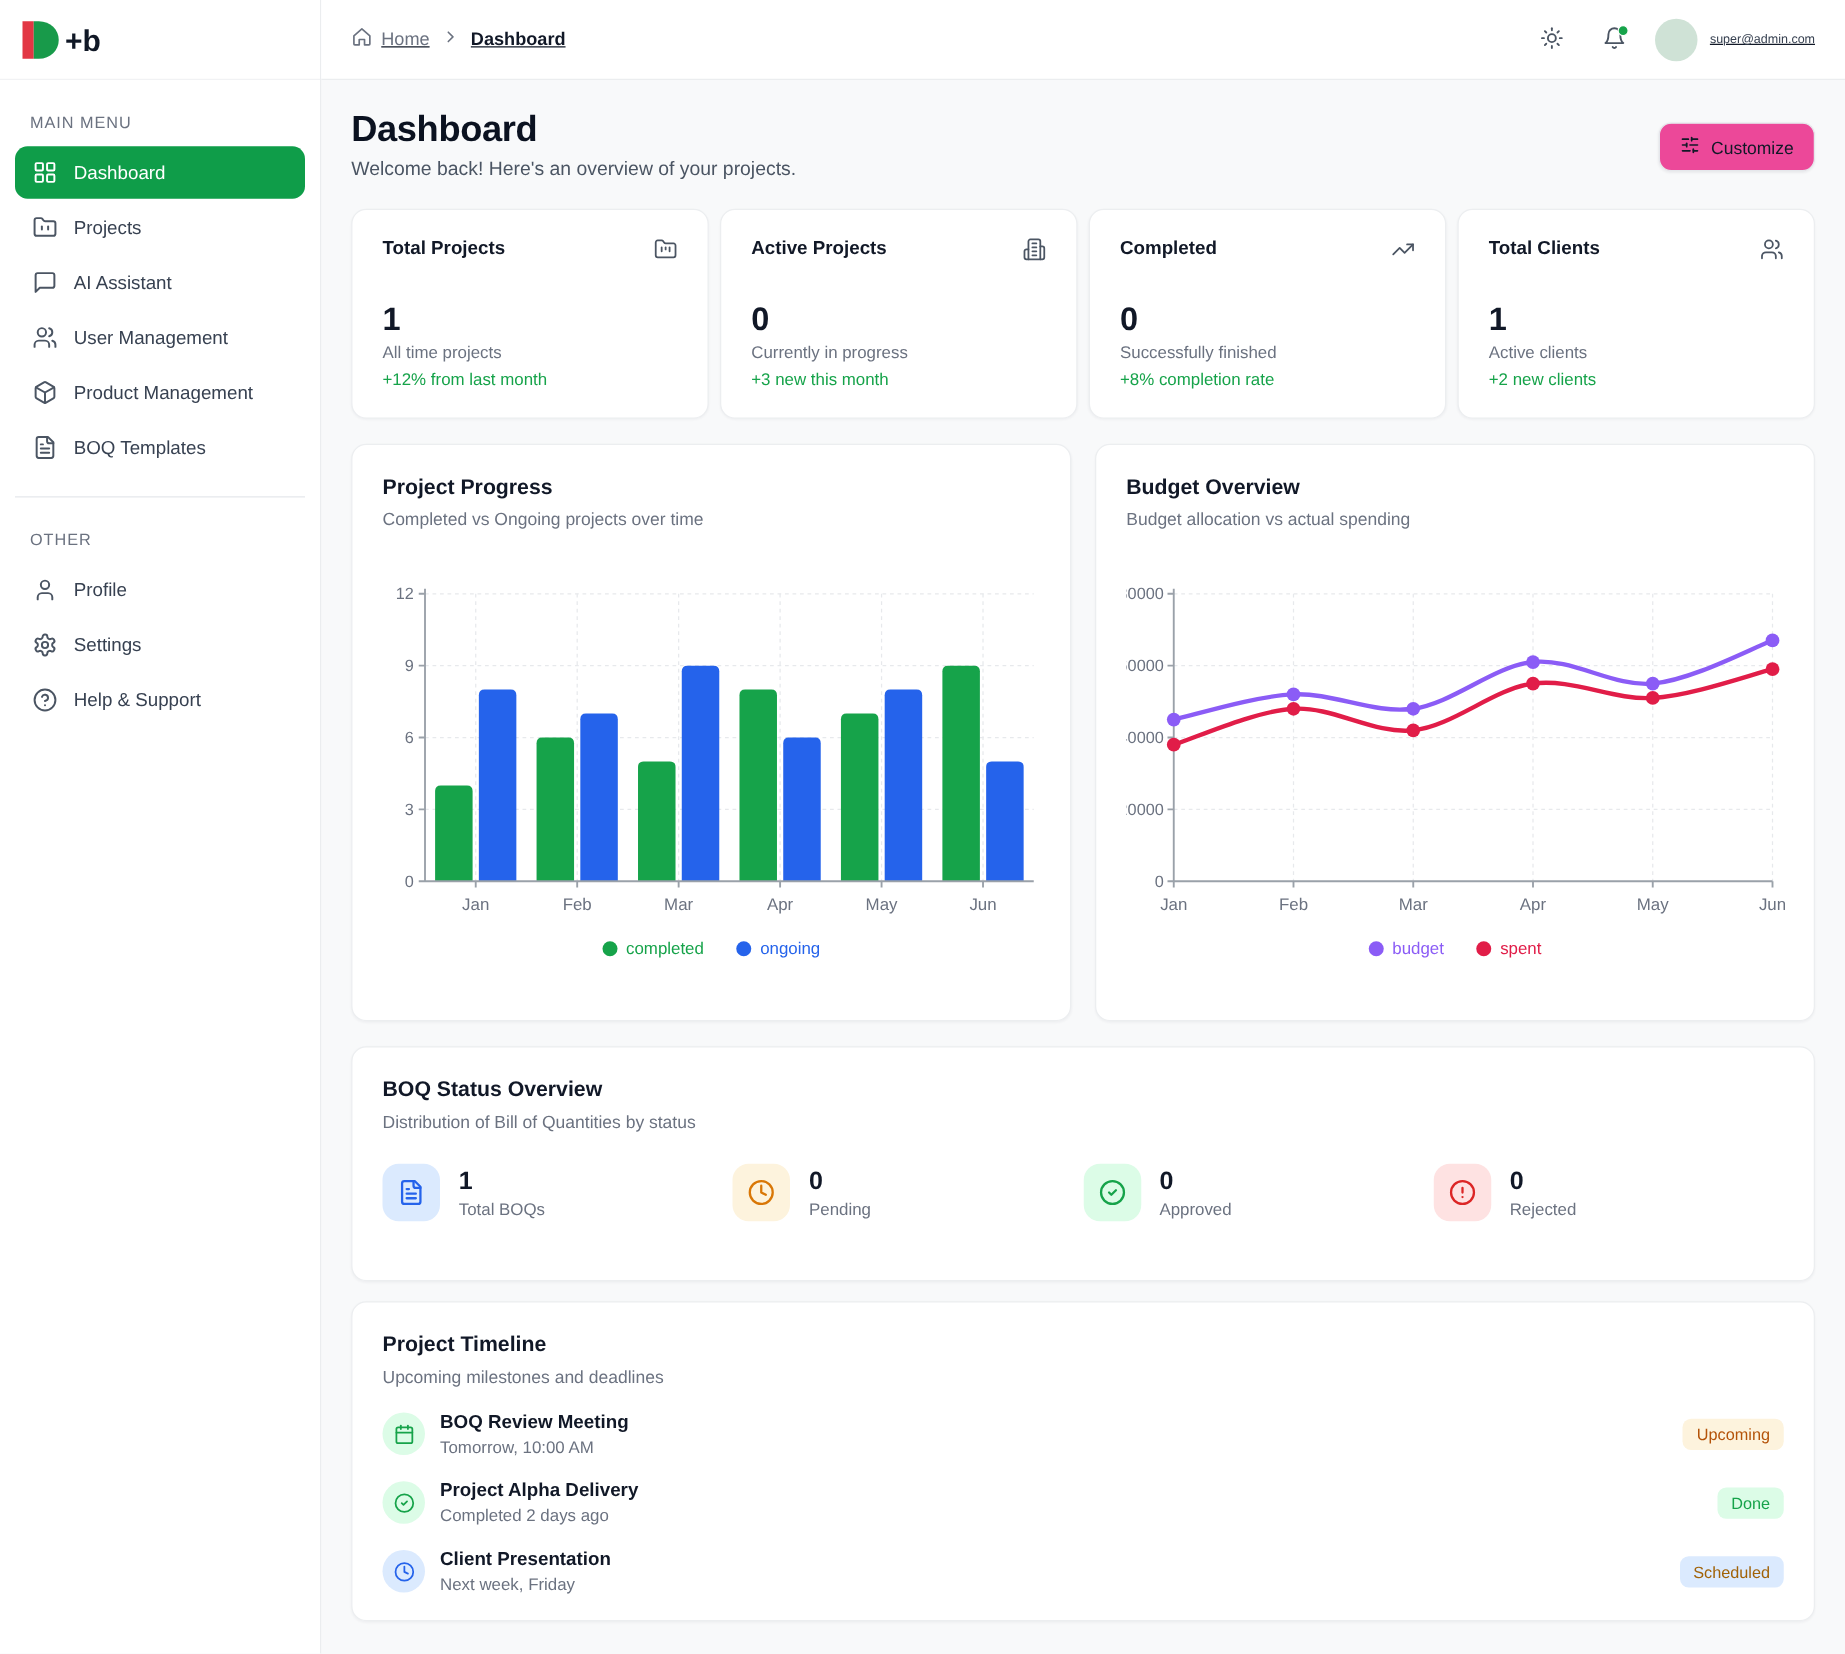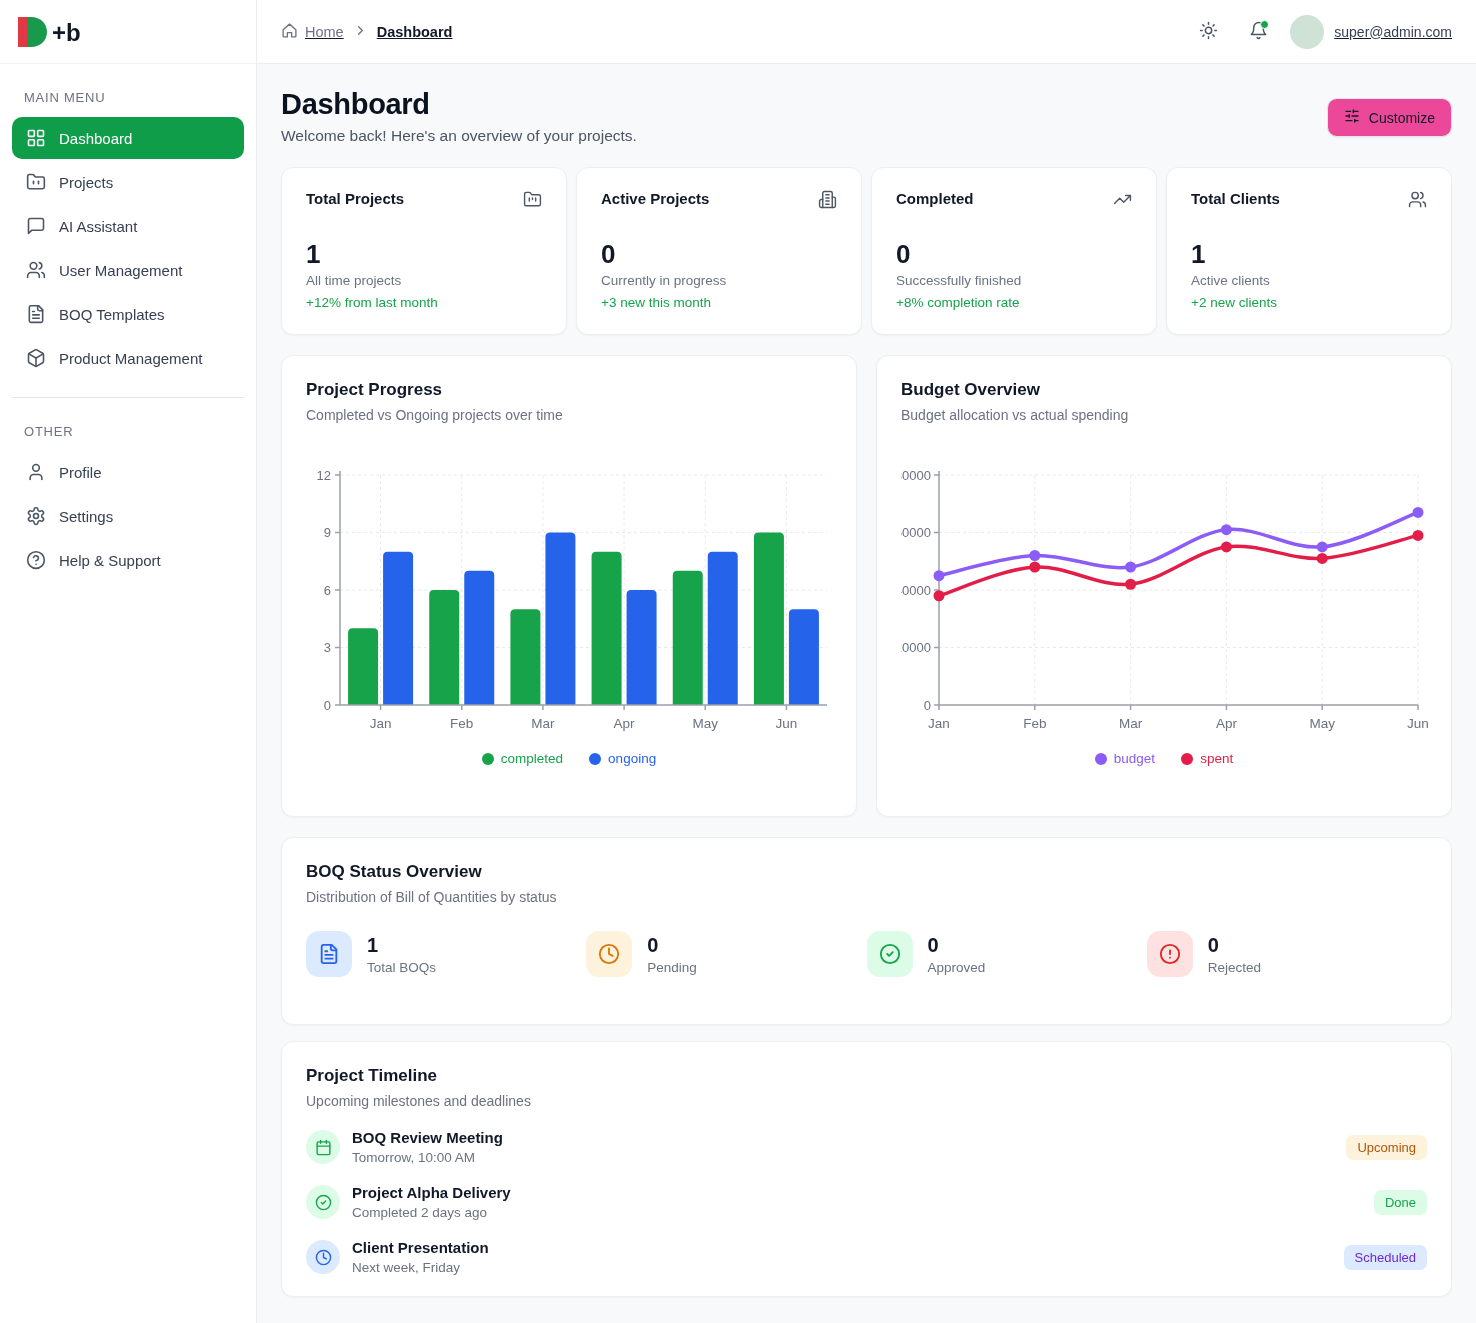--- a/index.html
+++ b/index.html
@@ -22,21 +22,21 @@
   .main { flex:1; display:flex; flex-direction:column; min-width:0; }
   .topbar { height:64px; flex-shrink:0; background:#fff; border-bottom:1px solid #ebedef; display:flex; align-items:center; justify-content:space-between; padding:0 24px;text-decoration:underline; }
   .crumbs { display:flex; align-items:center; gap:9px; font-size:14.5px; color:#6b7280; }
   .crumb-home { display:flex; align-items:center; gap:7px; cursor:pointer; }
   .crumb-current { color:#111827; font-weight:700; }
   .top-right { display:flex; align-items:center; gap:14px; }
   .icon-btn { width:36px; height:36px; display:flex; align-items:center; justify-content:center; background:none; border:none; color:#4b5563; position:relative; cursor:pointer; }
   .bell-dot { position:absolute; top:6px; right:7px; width:9px; height:9px; border-radius:50%; background:#16a34a; border:1.5px solid #fff; }
   .user-chip { display:flex; align-items:center; gap:10px; cursor:pointer; }
   .avatar { width:34px; height:34px; border-radius:50%; background:#cfe2d6; }
-  .user-email { font-size:14px; color:#374151; }
+  .user-email { font-size:10px; color:#374151; }
 
   
   .content { padding:24px; overflow:hidden; }
   .page-head { display:flex; justify-content:space-between; align-items:flex-start; margin-bottom:22px; }
   .page-title { font-size:29px; font-weight:800; letter-spacing:-.3px; color:#0b1220; }
   .page-sub { margin-top:6px; font-size:15.5px; color:#4b5563; }
   .btn-customize { display:flex; align-items:center; gap:9px; margin-top:10px; background:#ec4899; border:1px solid #e5e7eb; border-radius:10px; padding:9px 16px; font-size:14px; font-weight:500; color:#111827; box-shadow:0 1px 2px rgba(16,24,40,.06); cursor:pointer; font-family:inherit; }
 
   .card { background:#fff; border:1px solid #eceef0; border-radius:12px; box-shadow:0 1px 2px rgba(16,24,40,.04); }
 
@@ -128,38 +128,38 @@
               <circle cx="9" cy="7" r="4"></circle>
               <path d="M22 21v-2a4 4 0 0 0-3-3.87"></path>
               <path d="M16 3.13a4 4 0 0 1 0 7.75"></path>
             </svg>
         </span>
         <span>User Management</span>
       </div>
       <div class="side-item">
         <span class="icn">
           <svg width="20" height="20" viewBox="0 0 24 24" fill="none" stroke="currentColor" stroke-width="1.9" stroke-linecap="round" stroke-linejoin="round">
+              <path d="M21 8a2 2 0 0 0-1-1.73l-7-4a2 2 0 0 0-2 0l-7 4A2 2 0 0 0 3 8v8a2 2 0 0 0 1 1.73l7 4a2 2 0 0 0 2 0l7-4A2 2 0 0 0 21 16Z"></path>
+              <path d="m3.3 7 8.7 5 8.7-5"></path>
+              <path d="M12 22V12"></path>
+            </svg>
+        </span>
+        <span>Product Management</span>
+      </div>
+      <div class="side-item">
+        <span class="icn">
+          <svg width="20" height="20" viewBox="0 0 24 24" fill="none" stroke="currentColor" stroke-width="1.9" stroke-linecap="round" stroke-linejoin="round">
               <path d="M15 2H6a2 2 0 0 0-2 2v16a2 2 0 0 0 2 2h12a2 2 0 0 0 2-2V7Z"></path>
               <path d="M14 2v4a2 2 0 0 0 2 2h4"></path>
               <path d="M16 13H8"></path>
               <path d="M16 17H8"></path>
               <path d="M10 9H8"></path>
             </svg>
         </span>
         <span>BOQ Templates</span>
-      </div>
-      <div class="side-item">
-        <span class="icn">
-          <svg width="20" height="20" viewBox="0 0 24 24" fill="none" stroke="currentColor" stroke-width="1.9" stroke-linecap="round" stroke-linejoin="round">
-              <path d="M21 8a2 2 0 0 0-1-1.73l-7-4a2 2 0 0 0-2 0l-7 4A2 2 0 0 0 3 8v8a2 2 0 0 0 1 1.73l7 4a2 2 0 0 0 2 0l7-4A2 2 0 0 0 21 16Z"></path>
-              <path d="m3.3 7 8.7 5 8.7-5"></path>
-              <path d="M12 22V12"></path>
-            </svg>
-        </span>
-        <span>Product Management</span>
       </div>
     </nav>
 
     <div class="divider"></div>
     <div class="side-section-label">OTHER</div>
     <nav class="side-nav">
       <div class="side-item">
         <span class="icn">
           <svg width="20" height="20" viewBox="0 0 24 24" fill="none" stroke="currentColor" stroke-width="1.9" stroke-linecap="round" stroke-linejoin="round">
               <path d="M19 21v-2a4 4 0 0 0-4-4H9a4 4 0 0 0-4 4v2"></path>
@@ -564,20 +564,20 @@
             <span class="tl-icon" style="background-color: rgb(219, 234, 254); color: rgb(37, 99, 235);">
               <svg width="17" height="17" viewBox="0 0 24 24" fill="none" stroke="currentColor" stroke-width="2" stroke-linecap="round" stroke-linejoin="round">
                   <circle cx="12" cy="12" r="10"></circle>
                   <polyline points="12 6 12 12 16 14"></polyline>
                 </svg>
             </span>
             <div class="tl-body">
               <div class="tl-title">Client Presentation</div>
               <div class="tl-sub">Next week, Friday</div>
             </div>
-            <span class="badge" style="background-color: rgb(219, 234, 254); color: #6d28d9;">Scheduled</span>
+            <span class="badge" style="background-color: rgb(219, 234, 254); color: #a16207;">Scheduled</span>
           </div>
         </div>
       </div>
 
     </div>
   </div>
 </div>
 
 </body></html>

